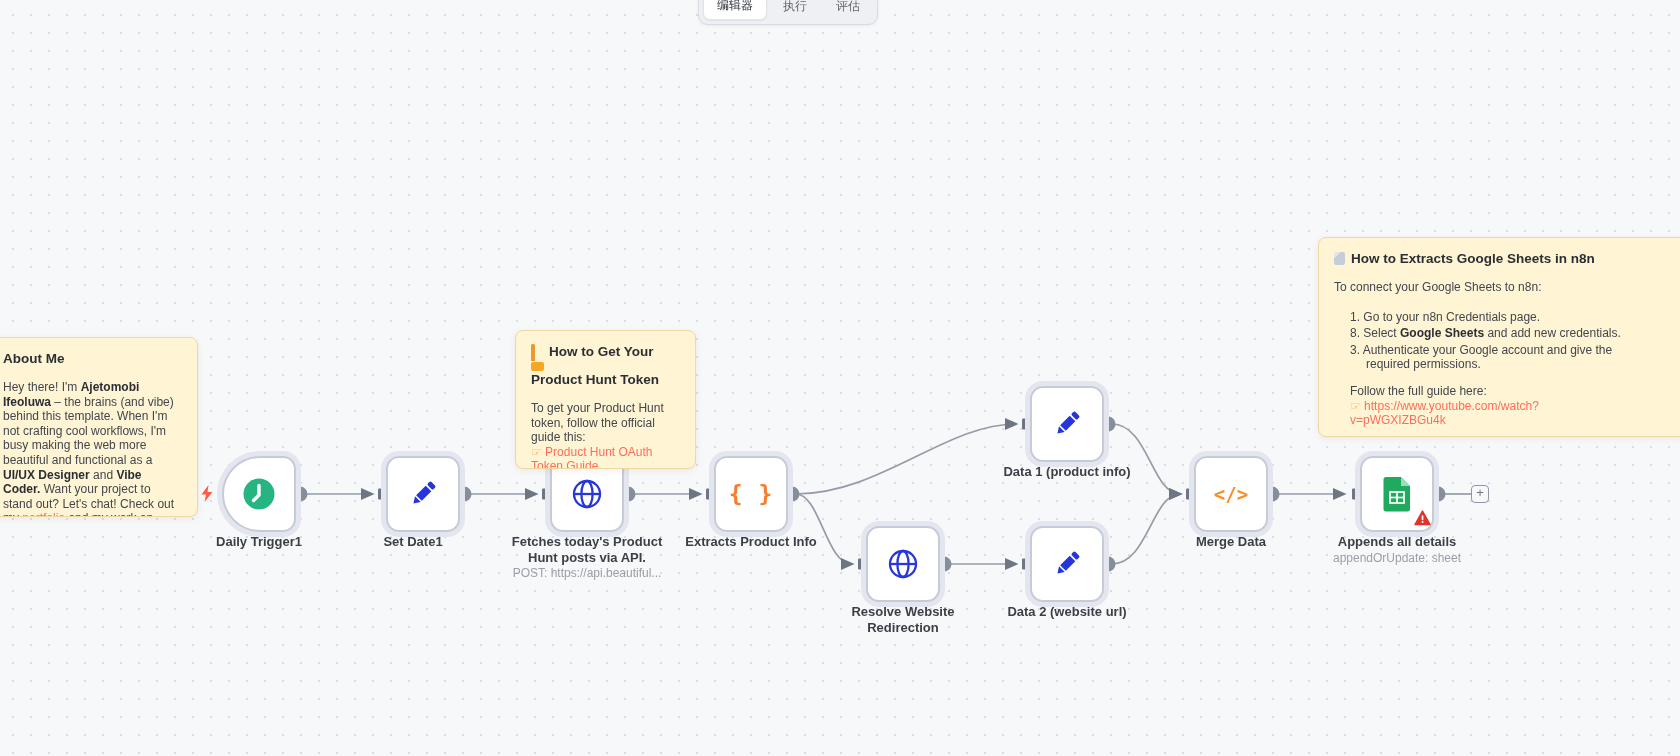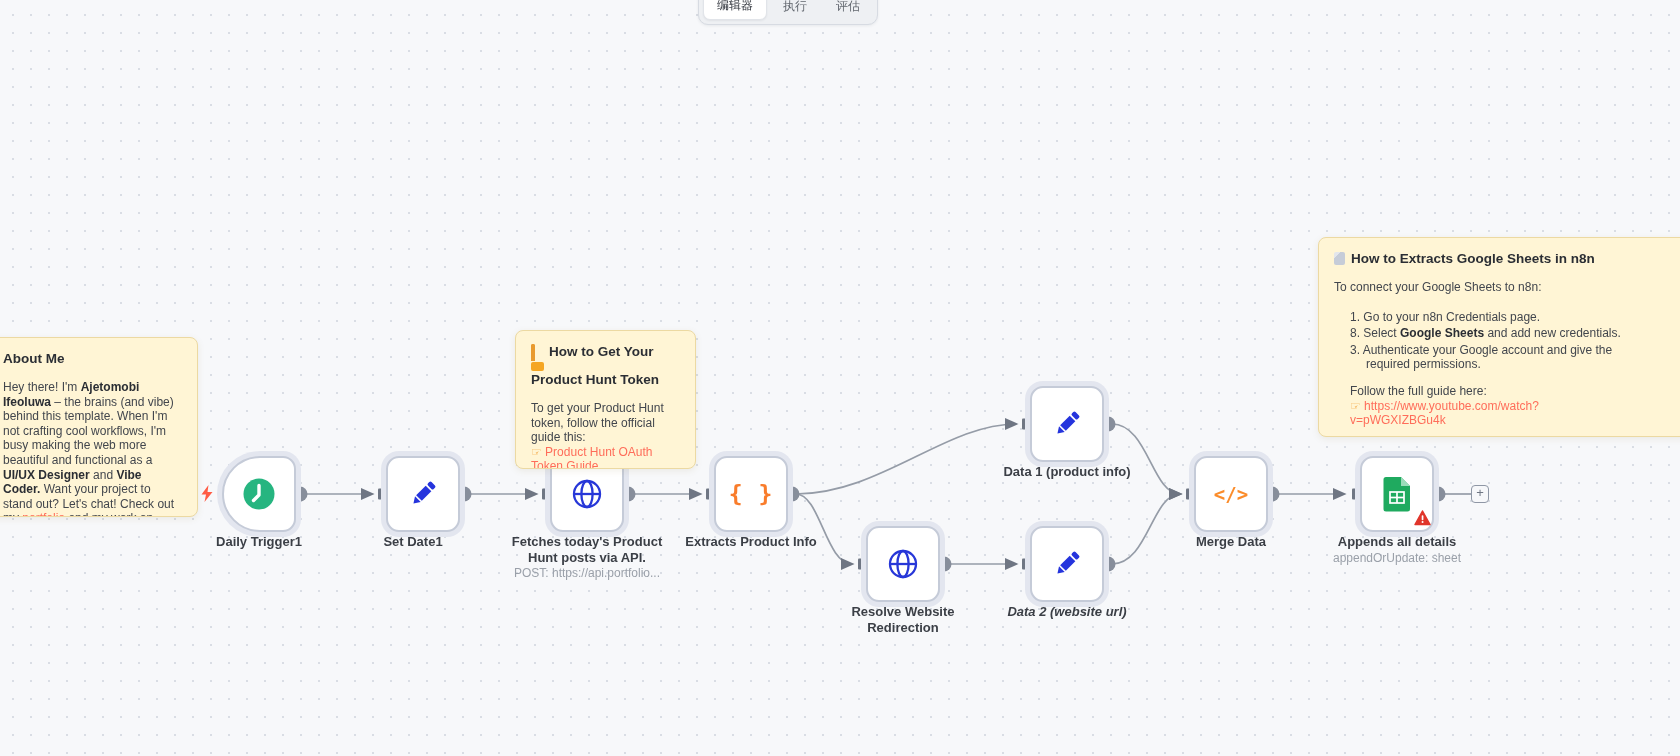--- a/index.html
+++ b/index.html
@@ -125,21 +125,21 @@
   <div class="node" style="left:550px;top:456px;">
     <svg width="36" height="36" viewBox="0 0 36 36">
       <g stroke="#2737d8" stroke-width="2.3" fill="none">
         <circle cx="18" cy="18" r="13"></circle>
         <ellipse cx="18" cy="18" rx="5.6" ry="13"></ellipse>
         <line x1="5" y1="18" x2="31" y2="18"></line>
       </g>
     </svg>
   </div>
   <div class="node-label wrap" style="left:587px;top:534px;width:168px;">Fetches today's Product Hunt posts via API.</div>
-  <div class="node-sub" style="left:587px;top:566px;">POST: https://api.portfolio...</div>
+  <div class="node-sub" style="left:587px;top:566px;">POST: https://api.beautiful...</div>
 
   <div class="node" style="left:714px;top:456px;">
     <span class="icon-text-braces">{ }</span>
   </div>
   <div class="node-label" style="left:751px;top:534px;">Extracts Product Info</div>
 
   <div class="node" style="left:1030px;top:386px;">
     <svg width="36" height="36" viewBox="0 0 36 36">
       <g transform="rotate(45 18 18)" fill="#2534dd">
         <rect x="14" y="3.5" width="8" height="5" rx="1.6"></rect>
@@ -163,21 +163,21 @@
 
   <div class="node" style="left:1030px;top:526px;">
     <svg width="36" height="36" viewBox="0 0 36 36">
       <g transform="rotate(45 18 18)" fill="#2534dd">
         <rect x="14" y="3.5" width="8" height="5" rx="1.6"></rect>
         <rect x="14" y="10.2" width="8" height="13.5"></rect>
         <polygon points="14,25.3 22,25.3 18,31.5"></polygon>
       </g>
     </svg>
   </div>
-  <div class="node-label" style="left:1067px;top:604px;font-style:italic;">Data 2 (website url)</div>
+  <div class="node-label" style="left:1067px;top:604px;">Data 2 (website url)</div>
 
   <div class="node" style="left:1194px;top:456px;">
     <span class="icon-text-code">&lt;/&gt;</span>
   </div>
   <div class="node-label" style="left:1231px;top:534px;">Merge Data</div>
 
   <div class="node" style="left:1360px;top:456px;">
     <svg width="32" height="38" viewBox="0 0 32 38">
       <path d="M5 2 h15 l9 9 v23 a2.5 2.5 0 0 1 -2.5 2.5 h-21.5 a2.5 2.5 0 0 1 -2.5 -2.5 v-29.5 a2.5 2.5 0 0 1 2.5 -2.5 Z" fill="#1faa5f"></path>
       <path d="M20 2 l9 9 h-9 Z" fill="#9bdcba"></path>

